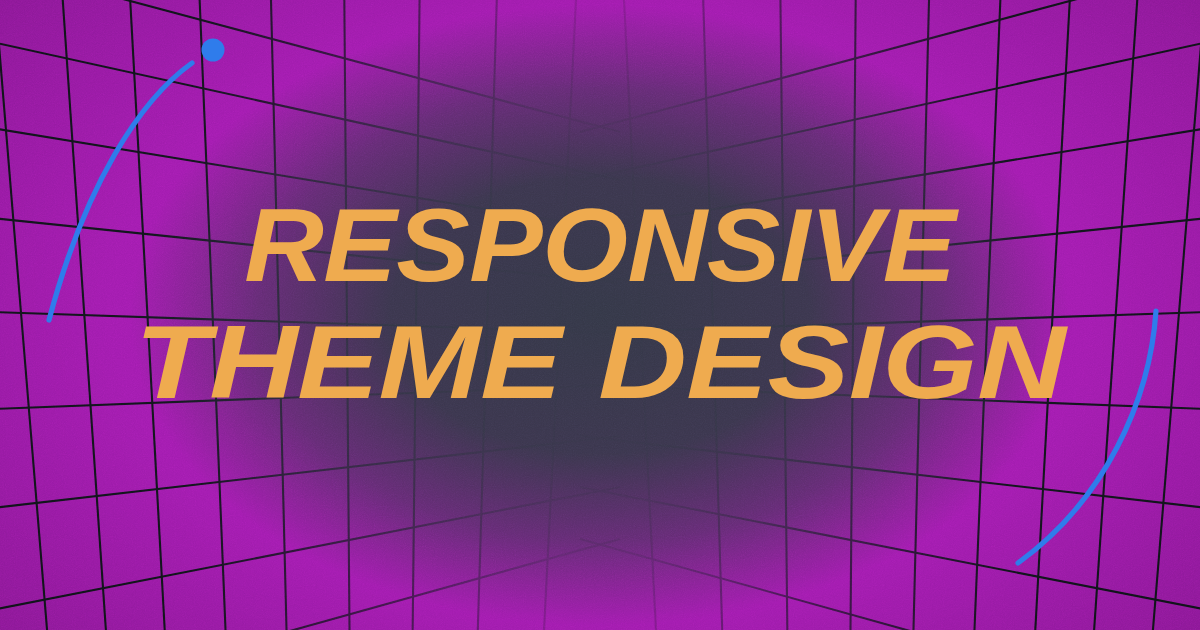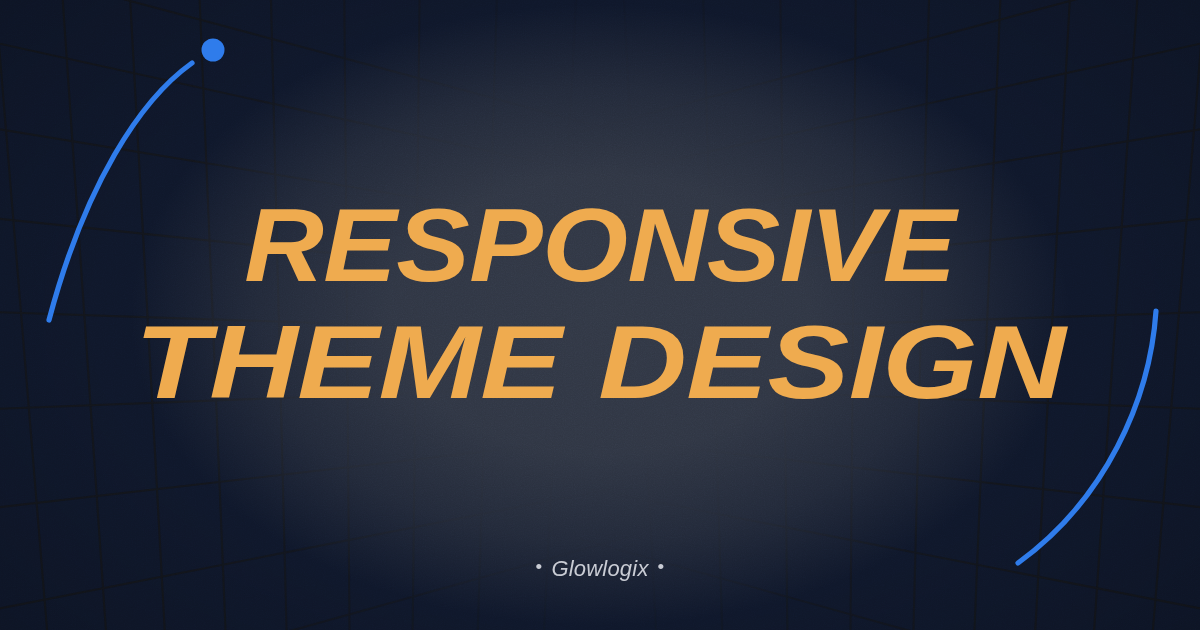--- a/index.html
+++ b/index.html
@@ -10,21 +10,21 @@
   }
   body {
     font-family: "Liberation Sans", sans-serif;
   }
 
   .poster {
     position: relative;
     width: 1200px;
     height: 630px;
     overflow: hidden;
-    background: #0f172a;
+    background: #a21caf;
     user-select: none;
   }
 
   
   .grid-layer {
     position: absolute;
     inset: 0;
     z-index: 1;
   }
   .grid-layer svg {
@@ -237,19 +237,16 @@
   </div>
 
   <div class="content">
 
     <div class="headline line1">RESPONSIVE</div>
 
     <div class="headline line2">
       <span>THEME</span><span class="word-gap"></span><span>DESIGN</span>
     </div>
 
-    <div class="footer">
-      <span class="dot-mark">•</span><span>Glowlogix</span><span class="dot-mark">•</span>
-    </div>
 
   </div>
 
 </div>
 
 </body></html>

